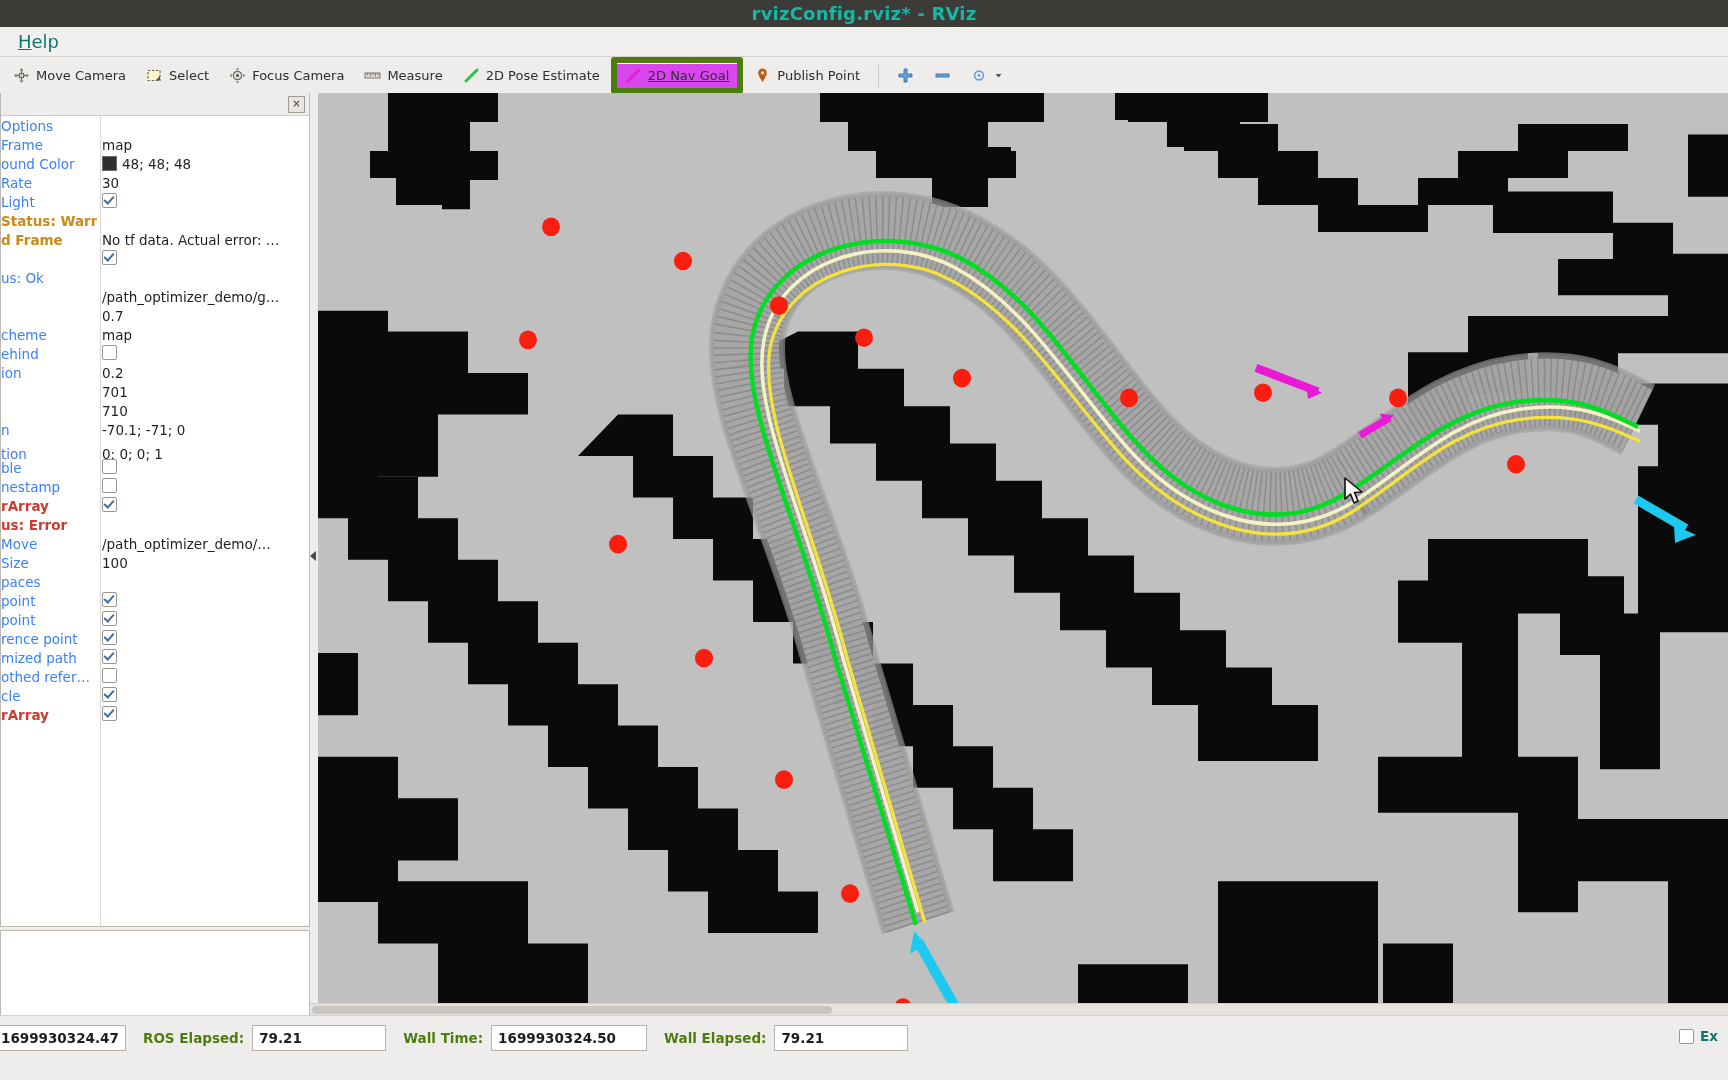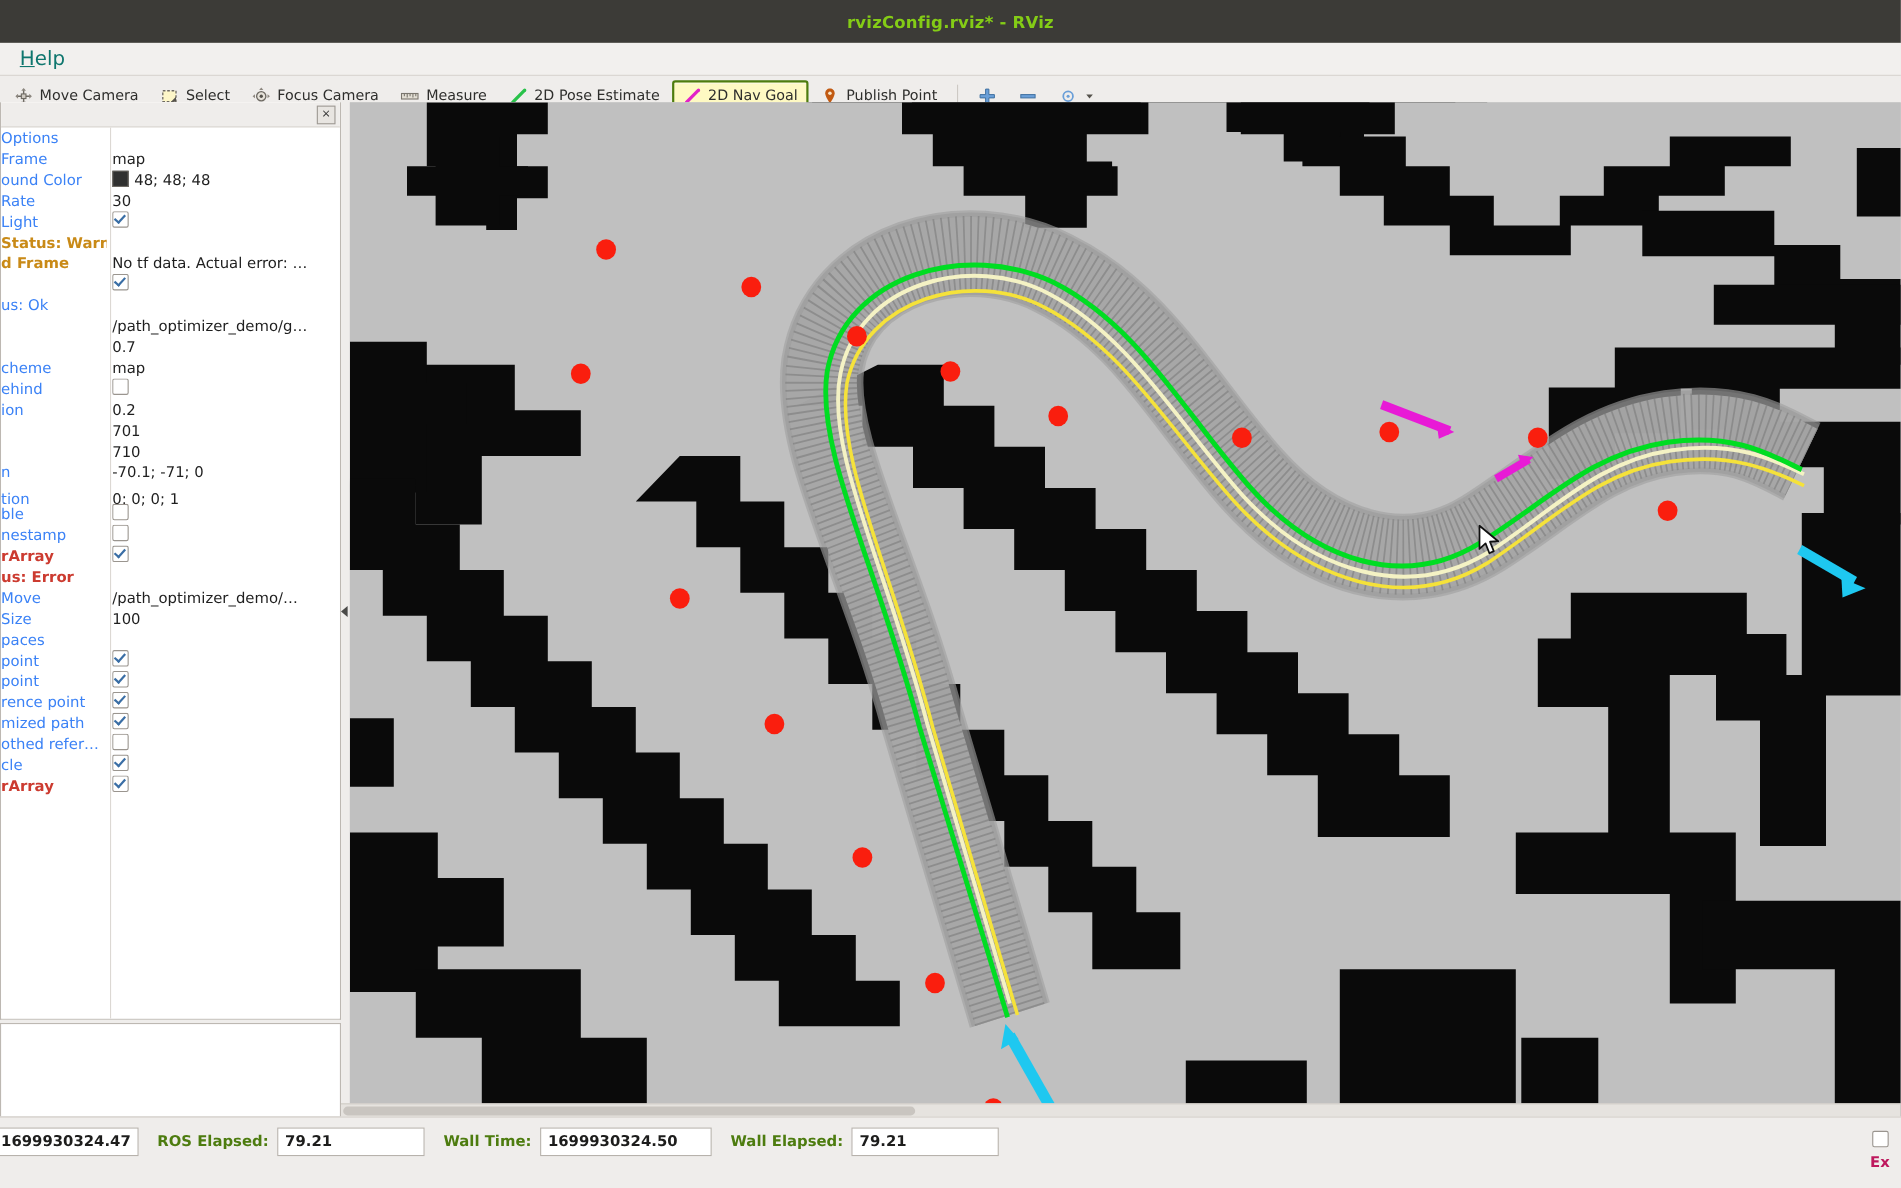--- a/index.html
+++ b/index.html
@@ -1,31 +1,31 @@
 <!DOCTYPE html>
 <html><head>
 <meta charset="utf-8">
 <style>
   html,body{margin:0;padding:0;background:#c8c8c8;}
   body{width:1728px;height:1080px;overflow:hidden;font-family:"DejaVu Sans","Liberation Sans",sans-serif;}
   .app{position:relative;width:1728px;height:1080px;background:#efedeb;}
 
   
-  .titlebar{height:39px;background:#3c3b37;color:#84cc16;display:flex;align-items:center;
-            justify-content:center;font-size:15px;font-weight:bold;letter-spacing:.2px;}
+  .titlebar{height:27px;background:#3c3b37;color:#14b8a6;display:flex;align-items:center;
+            justify-content:center;font-size:18px;font-weight:bold;letter-spacing:.2px;}
 
   
   .menubar{height:29px;background:#f2f0ee;border-bottom:1px solid #d6d2ce;display:flex;align-items:center;padding-left:12px;}
   .menu-item{font-size:18px;color:#0f766e;padding:2px 6px;}
   .menu-item u{text-decoration:underline;}
 
   
   .toolbar{height:37px;background:#efedeb;border-bottom:1px solid #cdc9c4;display:flex;align-items:center;padding-left:4px;gap:2px;}
   .tool{display:flex;align-items:center;gap:6px;padding:4px 8px;font-size:13px;color:#2e2e2c;border:1px solid transparent;border-radius:3px;white-space:nowrap;}
-  .tool.active{background:#fef9c3;border:2px solid #4d7c0f;box-shadow:inset 0 1px 0 #faf9f8;}
+  .tool.active{background:#d946ef;border:6px solid #4d7c0f;box-shadow:inset 0 1px 0 #faf9f8;text-decoration:underline;}
   .tool-sep{width:1px;height:22px;background:#cdc9c4;margin:0 7px;}
   .ic{width:17px;height:17px;display:inline-block;position:relative;flex:none;}
 
   
   .body-area{position:absolute;top:93px;left:0;right:0;bottom:64px;display:flex;background:#efedeb;}
   .left-panel{width:310px;position:relative;background:#efedeb;display:flex;flex-direction:column;}
 
   .displays-box{margin:0;background:#ffffff;border:1px solid #bdb8b2;border-top:none;
                 position:relative;flex:1;overflow:hidden;}
   .dp-header{height:22px;background:#efedeb;border-bottom:1px solid #d2cdc7;position:relative;}
@@ -56,21 +56,21 @@
   .render-view{flex:1;position:relative;overflow:hidden;background:#c2c2c2;}
   .render-view svg{display:block;width:100%;height:100%;}
 
   
   .statusbar{position:absolute;left:0;right:0;bottom:0;height:64px;background:#efedeb;border-top:1px solid #d4d0ca;font-weight:bold;}
   .timebar{display:flex;align-items:center;height:34px;padding:5px 0 0 0;gap:0;}
   .tfield{display:flex;align-items:center;gap:8px;margin-right:17px;}
   .tlabel{font-size:13.5px;color:#4d7c0f;white-space:nowrap;}
   .tbox{height:24px;min-width:120px;background:#ffffff;border:1px solid #b7b2ac;
         display:flex;align-items:center;padding:0 6px;font-size:13.5px;color:#1d1d1c;}
-  .exp-wrap{position:absolute;right:10px;top:12px;display:flex;align-items:center;gap:6px;font-size:13.5px;color:#be185d;flex-direction:column;}
+  .exp-wrap{position:absolute;right:10px;top:12px;display:flex;align-items:center;gap:6px;font-size:13.5px;color:#0f766e;}
   .hscroll{position:absolute;left:310px;right:0;bottom:64px;height:12px;background:#e6e3df;border-top:1px solid #d0ccc6;}
   .hscroll .thumb{position:absolute;left:2px;top:2px;height:8px;width:520px;background:#c9c5c0;border-radius:4px;}
 </style>
 </head>
 <body>
 
 <div class="app">
 
   <div class="titlebar">
     <span>rvizConfig.rviz* - RViz</span>

